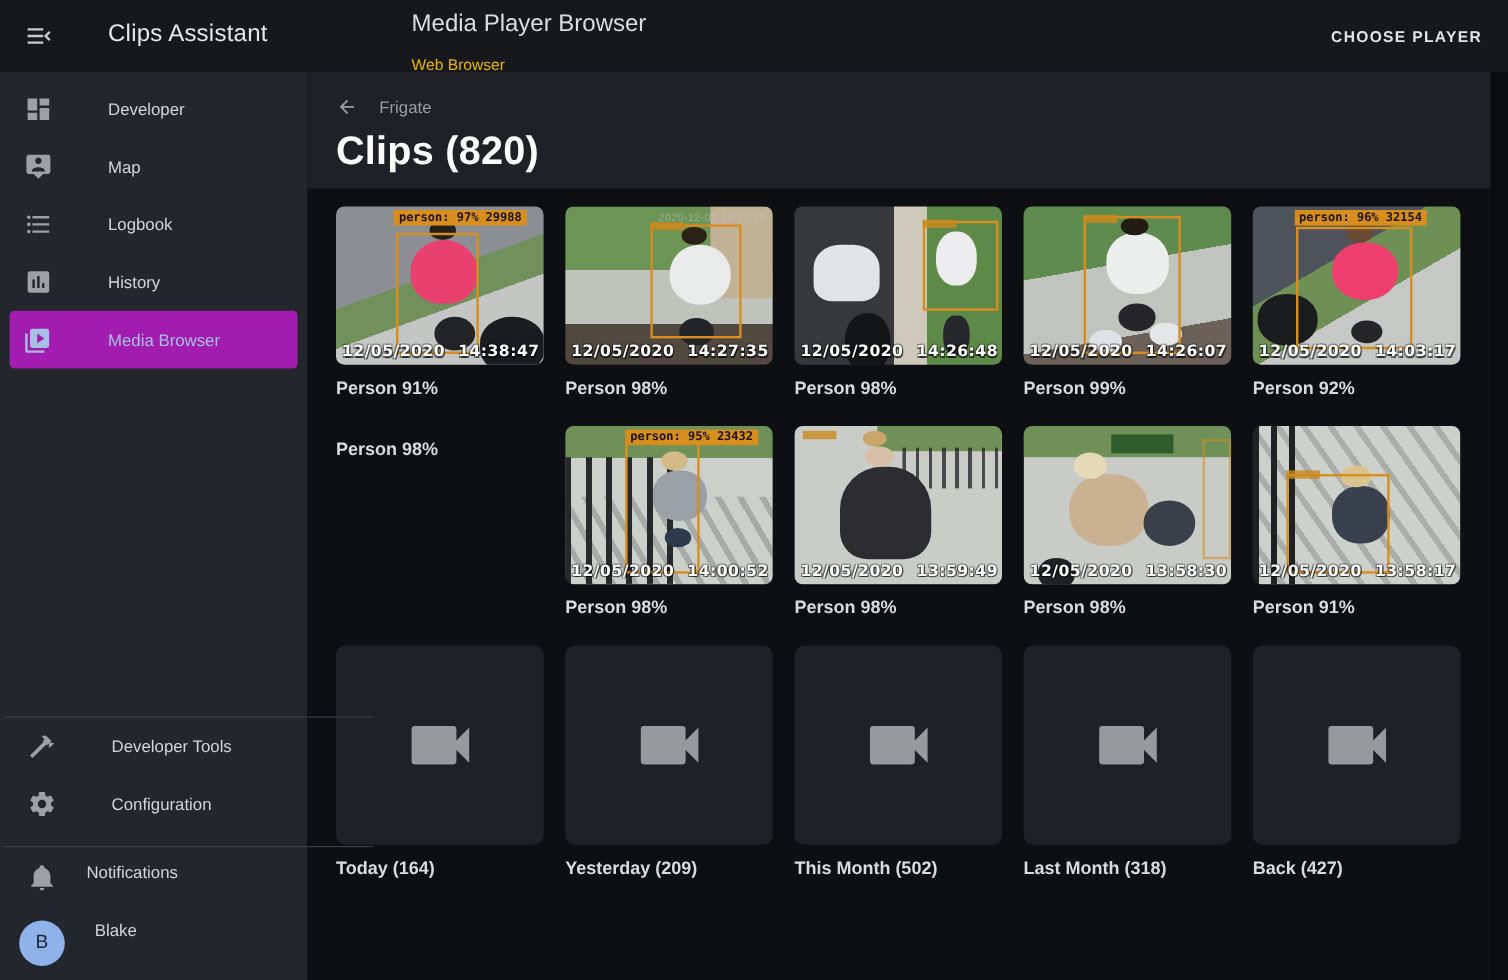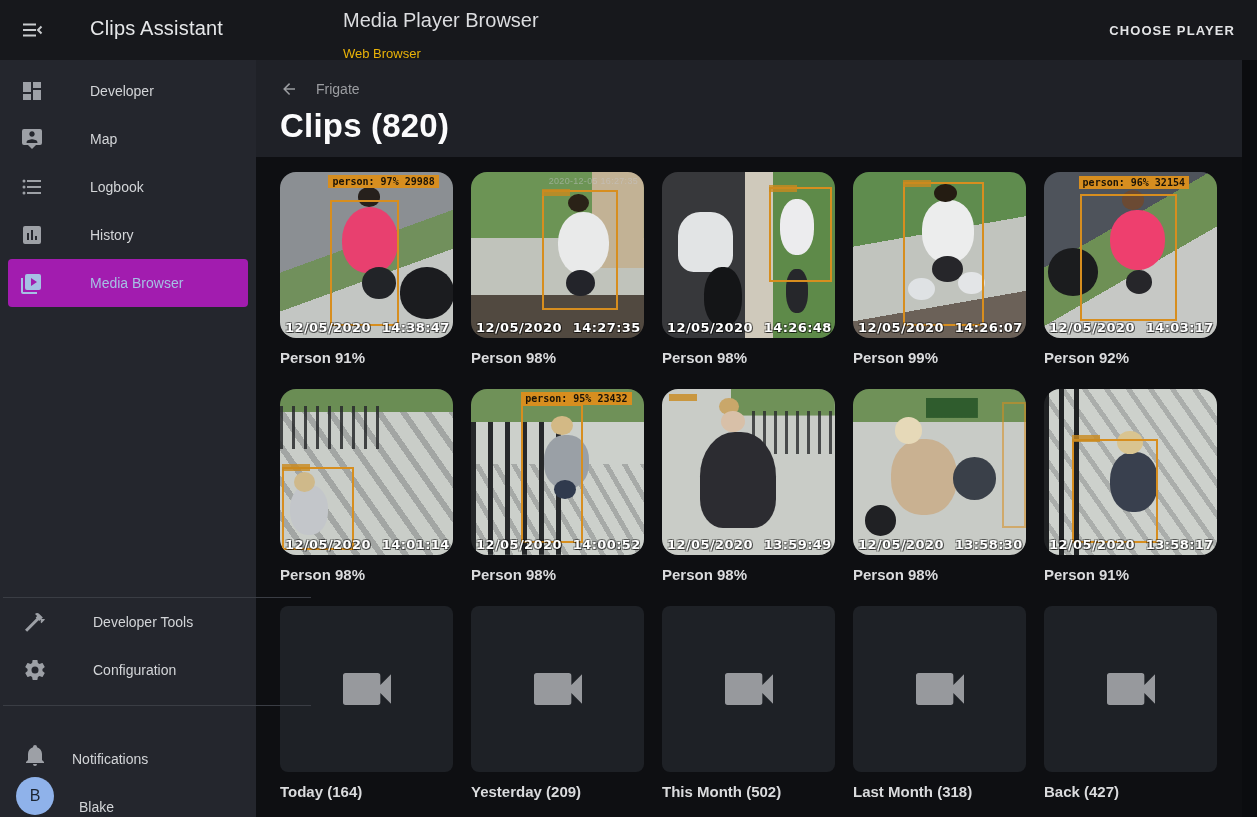--- a/index.html
+++ b/index.html
@@ -26,21 +26,21 @@
   .nav-item { height:48px; margin:0 8px; border-radius:4px; display:flex;
     align-items:center; padding-left:12px; cursor:pointer; color:#d3d5d8; }
   .nav-list { padding-top:7px; }
   .nav-item .ico { width:24px; height:24px; color:#9da0a6; flex:none; }
   .nav-item .lbl { margin-left:46px; font-size:14px; font-weight:500; white-space:nowrap; }
   .nav-item.selected { background:#a21caf; color:#a6c0e4; }
   .nav-item.selected .ico { color:#a6c0e4; }
   .sidebar-bottom { position:absolute; left:3px; bottom:2px; width:308px; }
   .divider { border-top:1px solid #3a3d44; margin:0; }
   .divider.d2 { margin-top:11px; margin-bottom:13px; }
-  .profile-item { height:48px; display:flex; align-items:flex-end; padding-left:12px;
+  .profile-item { height:48px; display:flex; align-items:flex-start; padding-left:12px;
     cursor:pointer; color:#d3d5d8; }
   .profile-item .ico { width:24px; height:24px; color:#9da0a6; margin-left:8px; flex:none; }
   .avatar { width:38px; height:38px; border-radius:50%; background:#8fb2ea;
     color:#1c2531; font-size:16px; font-weight:500; display:flex; align-items:center;
     justify-content:center; margin-left:1px; flex:none; }
   .profile-item .lbl2 { margin-left:25px; font-size:14px; font-weight:500; }
 
   
   .content { position:absolute; left:256px; top:60px; width:1001px; height:757px;
     background:#0e0f12; }
@@ -49,21 +49,21 @@
     font-size:14px; cursor:pointer; width:max-content; }
   .breadcrumb .ico { width:18px; height:18px; color:#9b9da1; }
   .page-title { margin-top:9px; font-size:33px; font-weight:700; color:#fbfbfc;
     letter-spacing:.2px; }
   .scroll-track { position:absolute; right:0; top:0; width:15px; height:757px;
     background:#0b0c0f; cursor:pointer; }
 
   .grid { padding:15px 0 0 24px; display:grid; grid-template-columns:repeat(5,173px);
     column-gap:18px; row-gap:23px; }
   .card { width:173px; cursor:pointer; }
-  .thumb { position:relative; width:173px; height:166px; border-radius:16px;
+  .thumb { position:relative; width:173px; height:132px; border-radius:7px;
     overflow:hidden; background:#1e2126; }
   .card-label { margin-top:11px; font-size:15px; color:#dadbdd;font-weight:bold; }
 
   .photo::before, .photo::after { content:""; position:absolute; }
 
   
   .bbox { position:absolute; border:2px solid #d78e1f; z-index:4; }
   .chip { position:absolute; z-index:5; background:#d78e1f; color:#1a1307;
     font-family:"DejaVu Sans Mono", monospace; font-weight:700; font-size:10px;
     line-height:13px; padding:0 4px; white-space:nowrap; }
@@ -316,25 +316,20 @@
     <div class="card">
       <div class="thumb photo s5">
         <div class="bbox"></div>
         <div class="chip">person: 96% 32154</div>
         <div class="ts">12/05/2020 14:03:17</div>
       </div>
       <div class="card-label">Person 92%</div>
     </div>
 
     <div class="card">
-      <div class="thumb photo s6">
-        <div class="bbox"></div>
-        <div class="mini"></div>
-        <div class="ts">12/05/2020 14:01:14</div>
-      </div>
       <div class="card-label">Person 98%</div>
     </div>
 
     <div class="card">
       <div class="thumb photo s7">
         <div class="bbox"></div>
         <div class="chip">person: 95% 23432</div>
         <div class="ts">12/05/2020 14:00:52</div>
       </div>
       <div class="card-label">Person 98%</div>

